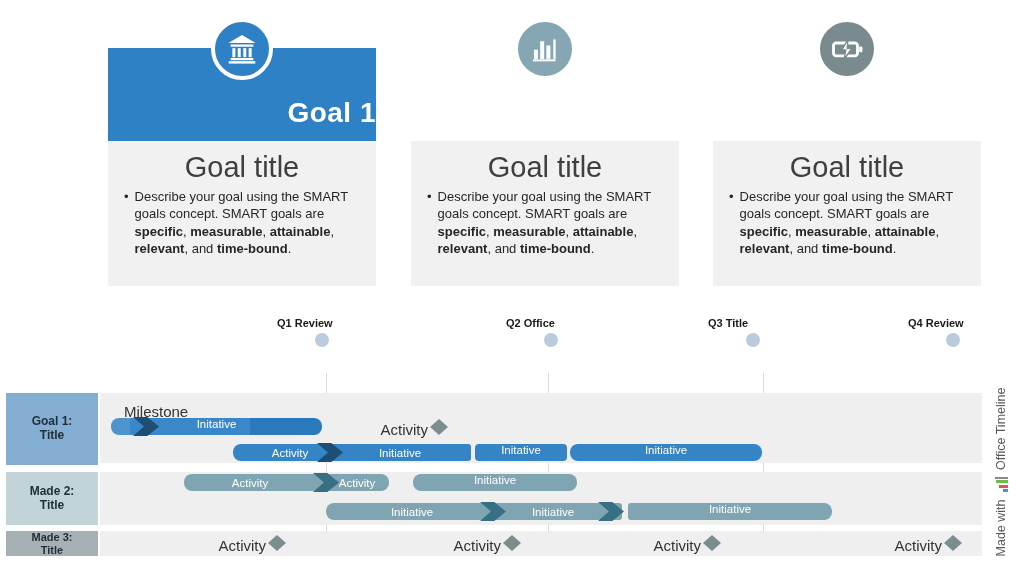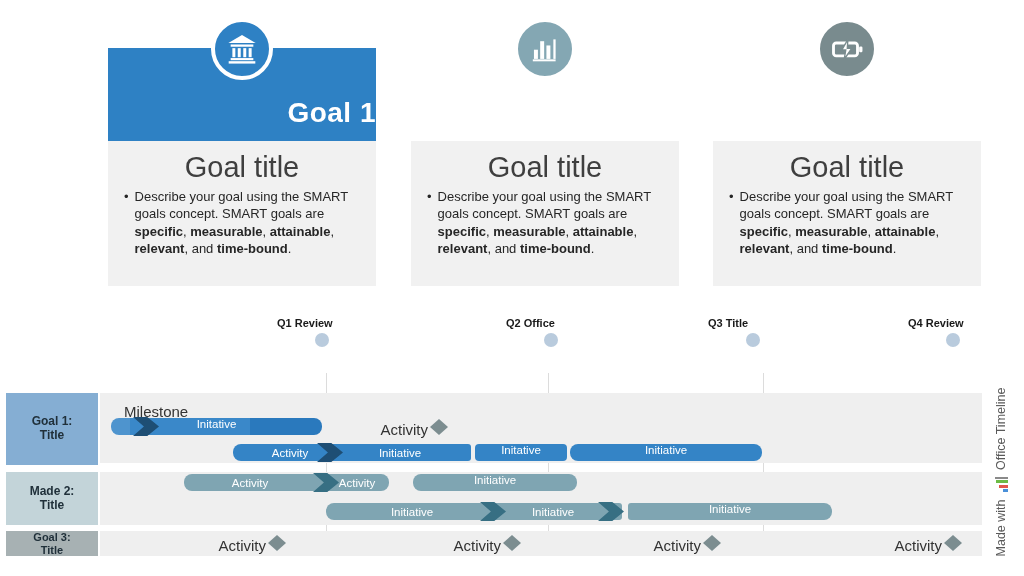--- a/index.html
+++ b/index.html
@@ -152,21 +152,21 @@
 
   <div class="lane-label" style="top:393px;height:72px;background:#85AED3;">
     <span>Goal 1:</span>
     <span>Title</span>
   </div>
   <div class="lane-label" style="top:472px;height:53px;background:#C3D4D9;">
     <span>Made 2:</span>
     <span>Title</span>
   </div>
   <div class="lane-label" style="top:531px;height:25px;background:#A7B1B3;">
-    <span style="font-size:11px;">Goal 3:</span>
+    <span style="font-size:11px;">Made 3:</span>
     <span style="font-size:11px;">Title</span>
   </div>
 
   <div class="annot" style="left:124px;top:403px;">Milestone</div>
   <div class="bar blue2 r-both" style="left:111px;top:418px;width:211px;">
     <span>Initative</span>
   </div>
   <div class="chev navy" style="left:133px;top:417px;"></div>
 
   <div class="annot right" style="left:360px;top:421px;width:68px;">Activity</div>

